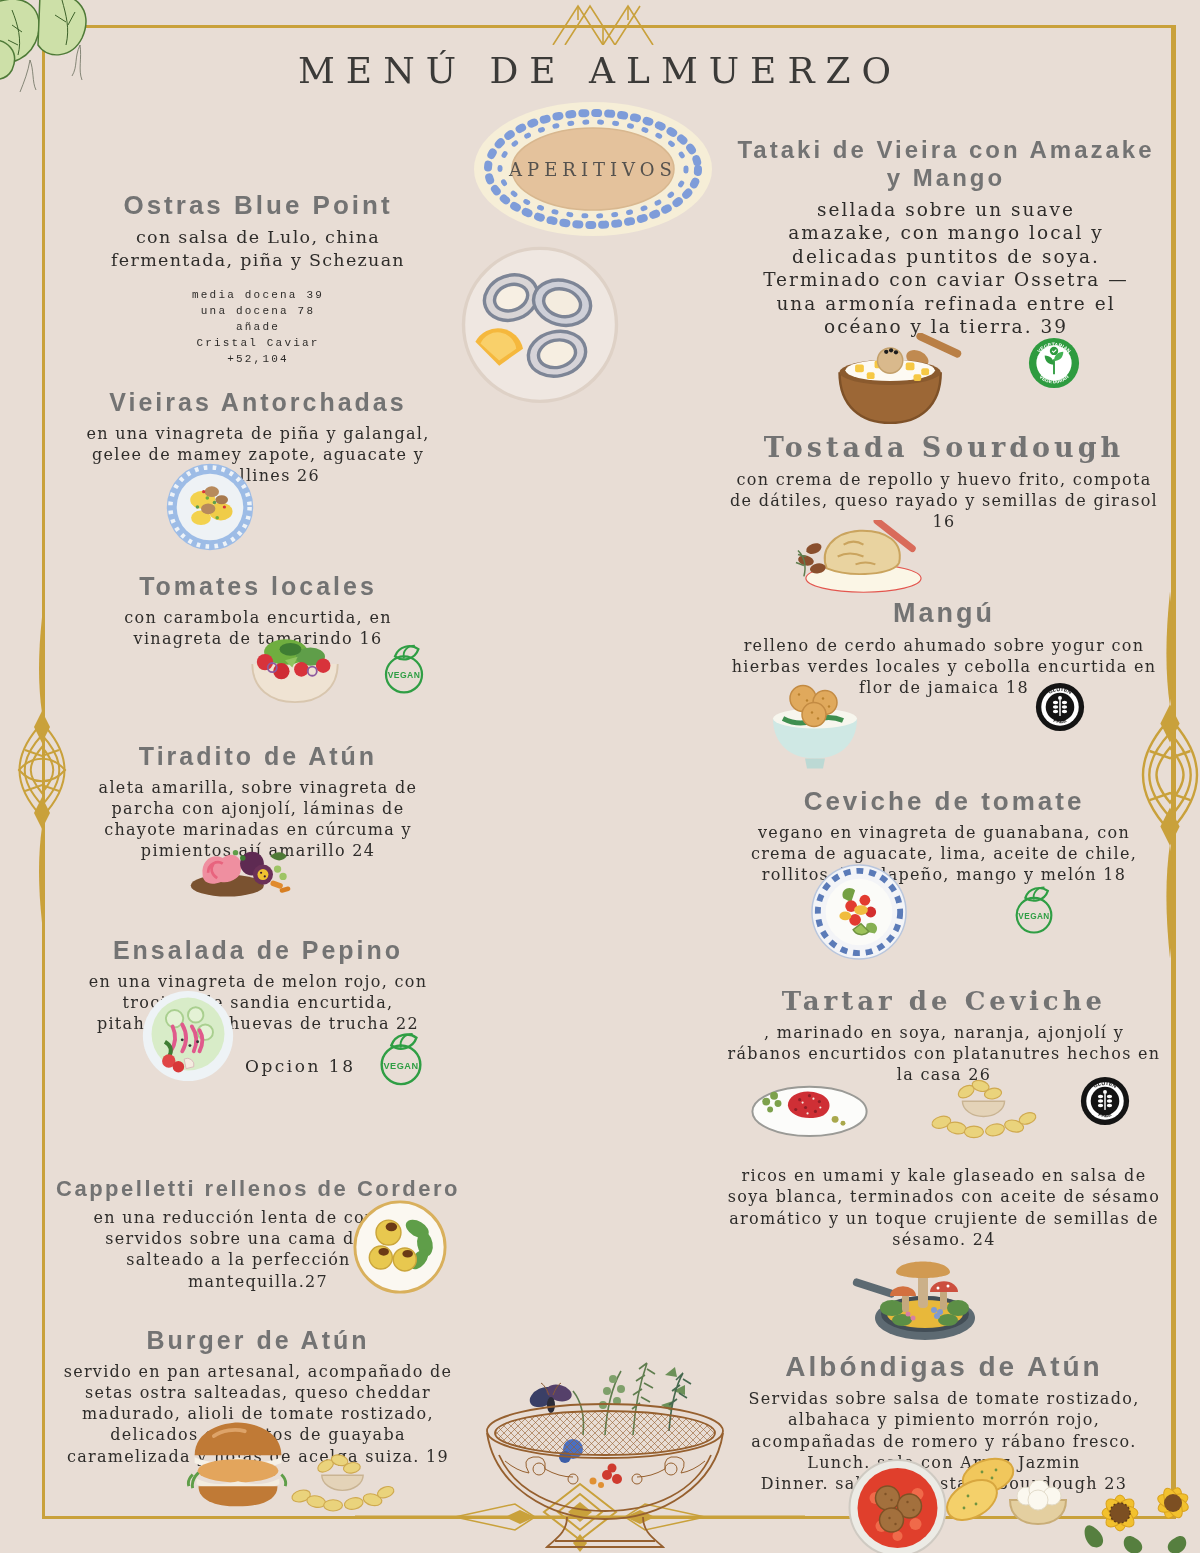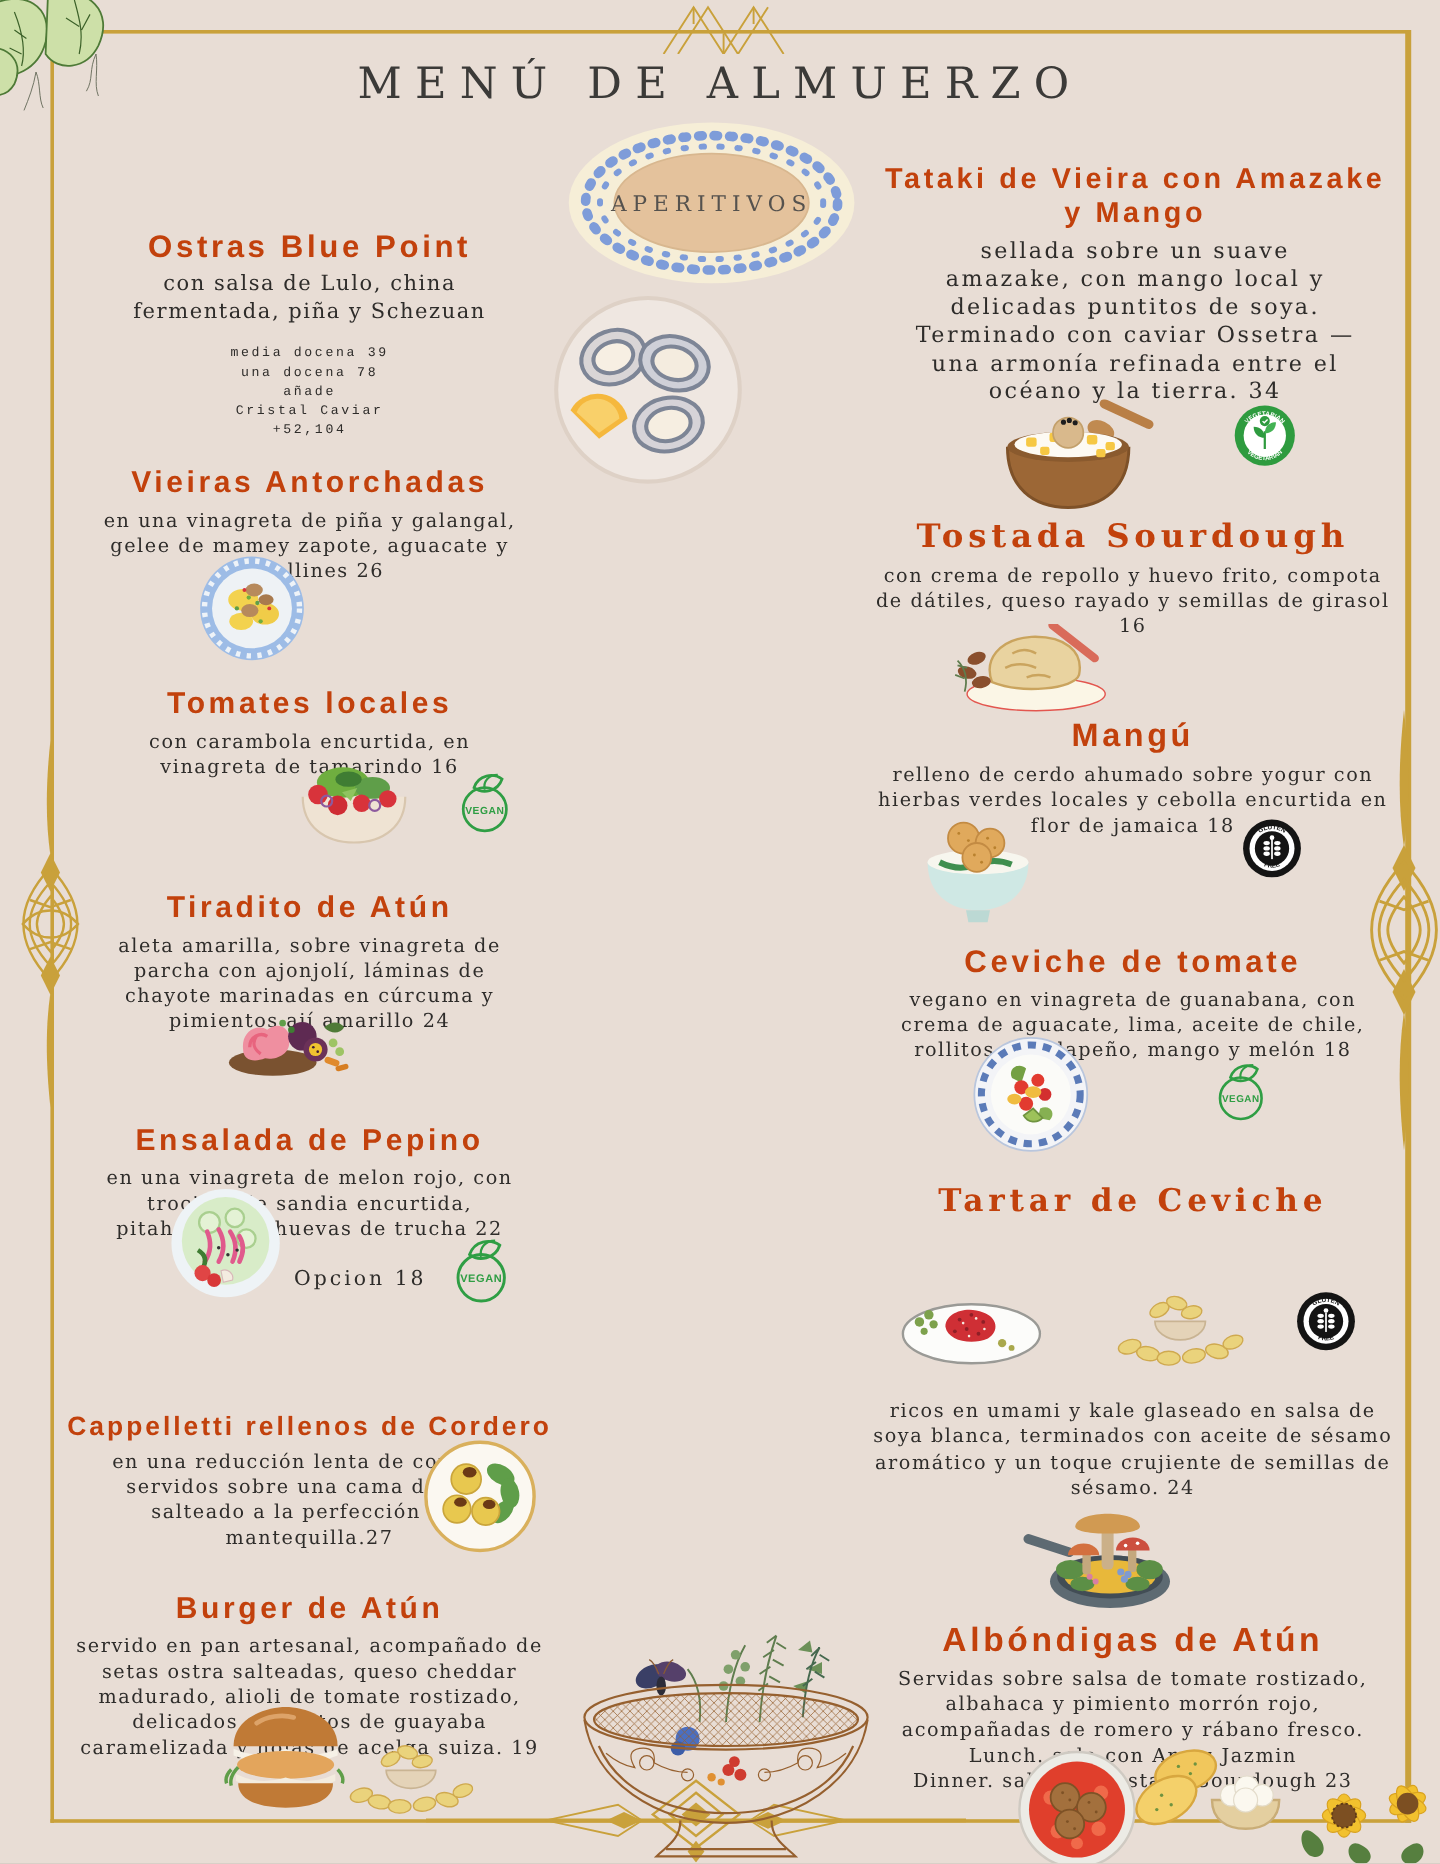--- a/index.html
+++ b/index.html
@@ -12,21 +12,21 @@
   .deco{position:absolute;z-index:2;}
   .il svg,.deco svg{display:block;width:100%;height:100%;}
   
   #page-title{position:absolute;left:0;top:50px;width:100%;text-align:center;z-index:5;
     font-family:"DejaVu Serif",serif;font-size:36px;letter-spacing:11px;color:#3b3a38;}
   
   #aperitivos-badge{position:absolute;left:472px;top:100px;width:242px;height:138px;z-index:5;}
   
   .mi{position:absolute;text-align:center;z-index:5;}
   .name{margin:0;font-family:"Liberation Sans",sans-serif;font-weight:bold;font-size:25px;
-        letter-spacing:3px;color:#c2410c;line-height:1.18;white-space:pre-line;}
+        letter-spacing:3px;color:#737373;line-height:1.18;white-space:pre-line;}
   .name-serif{font-family:"DejaVu Serif",serif;font-size:27px;letter-spacing:4px;font-weight:700;}
   .desc{margin:5px 0 0 0;font-size:16px;line-height:1.33;letter-spacing:1.3px;white-space:pre-line;}
   .prices{margin:16px 0 12px 0;font-size:11px;line-height:1.45;letter-spacing:2.2px;white-space:pre-line;font-family:Liberation Mono, monospace;}
   #i-ostras .desc{font-size:17.5px;}
   #i-tataki .name{font-size:24px;}
   #i-tataki .desc{font-size:18.5px;letter-spacing:2px;line-height:1.27;}
   #i-cappelletti .name{font-size:22px;letter-spacing:2.5px;margin-top:32px;}
   #i-mangu .name{font-size:27px;}
   #i-ceviche .name{font-size:26px;}
   #i-champ .name{font-size:28px;letter-spacing:2.5px;}
@@ -193,21 +193,21 @@
   </div>
 
   <div class="mi" id="i-tataki">
     <h3 class="name">Tataki de Vieira con Amazake
 y Mango</h3>
     <p class="desc">sellada sobre un suave
 amazake, con mango local y
 delicadas puntitos de soya.
 Terminado con caviar Ossetra —
 una armonía refinada entre el
-océano y la tierra. 34</p>
+océano y la tierra. 39</p>
   </div>
 
   <div class="mi" id="i-tostada">
     <h3 class="name name-serif">Tostada Sourdough</h3>
     <p class="desc">con crema de repollo y huevo frito, compota
 de dátiles, queso rayado y semillas de girasol
 16</p>
   </div>
 
   <div class="mi" id="i-mangu">
@@ -219,20 +219,23 @@
 
   <div class="mi" id="i-ceviche">
     <h3 class="name">Ceviche de tomate</h3>
     <p class="desc">vegano en vinagreta de guanabana, con
 crema de aguacate, lima, aceite de chile,
 rollitos de jalapeño, mango y melón 18</p>
   </div>
 
   <div class="mi" id="i-tartar">
     <h3 class="name name-serif">Tartar de Ceviche</h3>
+    <p class="desc">, marinado en soya, naranja, ajonjolí y
+rábanos encurtidos con platanutres hechos en
+la casa 26</p>
   </div>
 
   <div class="mi" id="i-champ">
     <p class="desc">ricos en umami y kale glaseado en salsa de
 soya blanca, terminados con aceite de sésamo
 aromático y un toque crujiente de semillas de
 sésamo. 24</p>
   </div>
 
   <div class="mi" id="i-albon">

